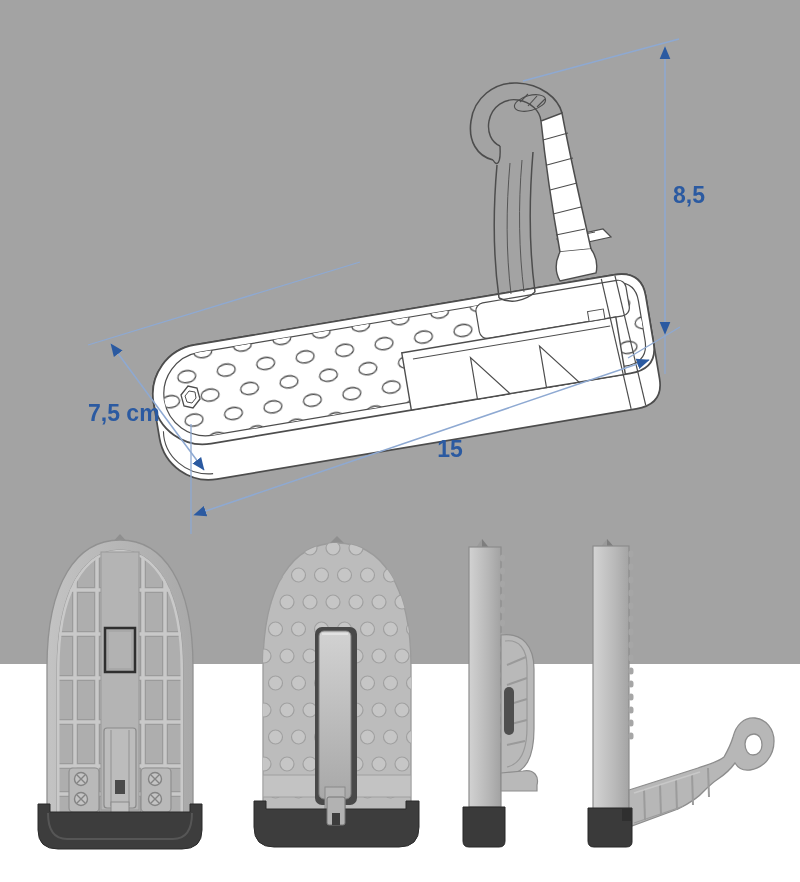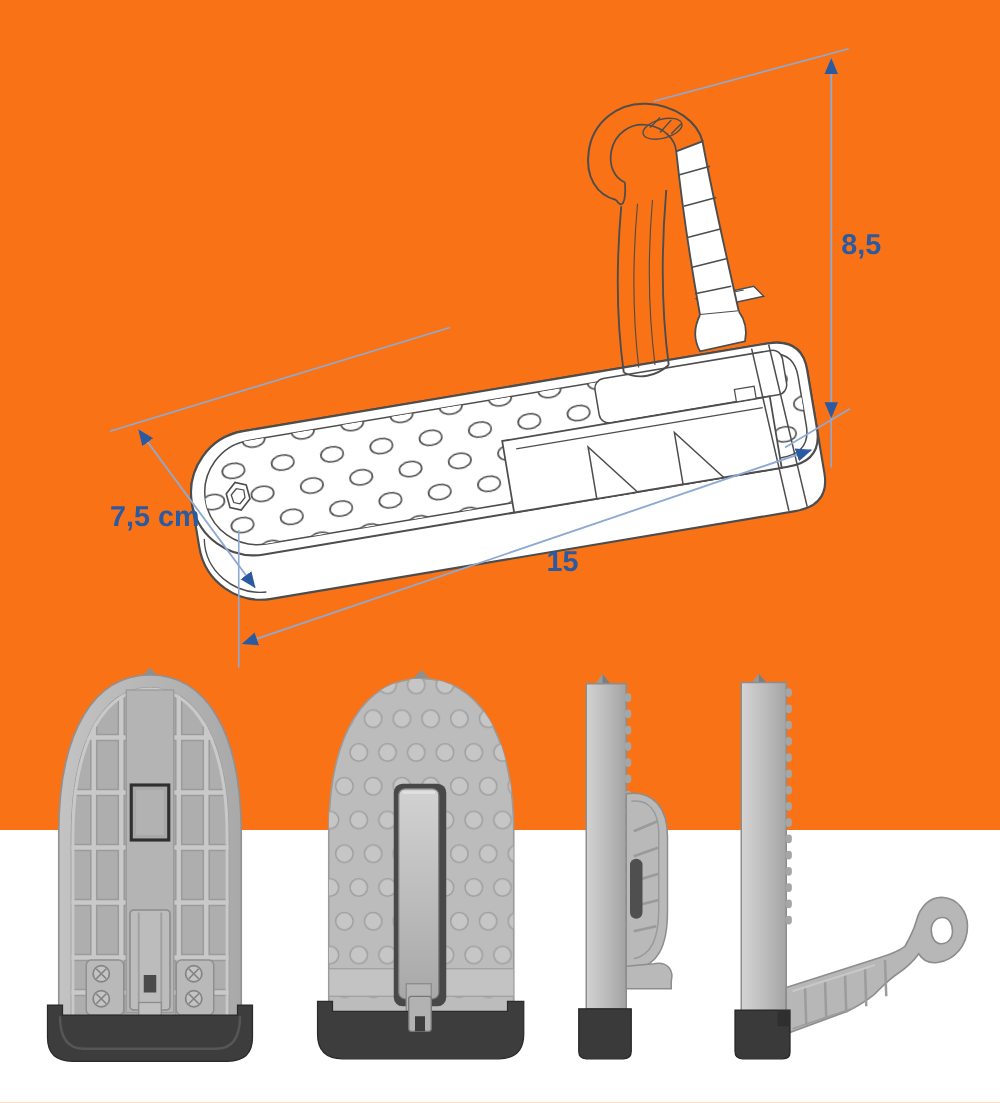--- a/index.html
+++ b/index.html
@@ -1,17 +1,17 @@
 <!DOCTYPE html>
 <html><head>
 <meta charset="utf-8">
 <style>
   html,body{margin:0;padding:0;background:#ffffff;}
   body{width:800px;height:882px;overflow:hidden;}
-  .stage{position:relative;width:800px;height:664px;background:#f97316;
+  .stage{position:relative;width:800px;height:664px;background:#a3a3a3;
          font-family:"Liberation Sans",sans-serif;}
   .abs{position:absolute;}
   figure{margin:0;padding:0;}
   .dimtext{font-family:"Liberation Sans",sans-serif;font-weight:bold;
            font-size:23px;fill:#2b5aa1;}
   svg{display:block;}
 </style>
 </head>
 <body>
 

